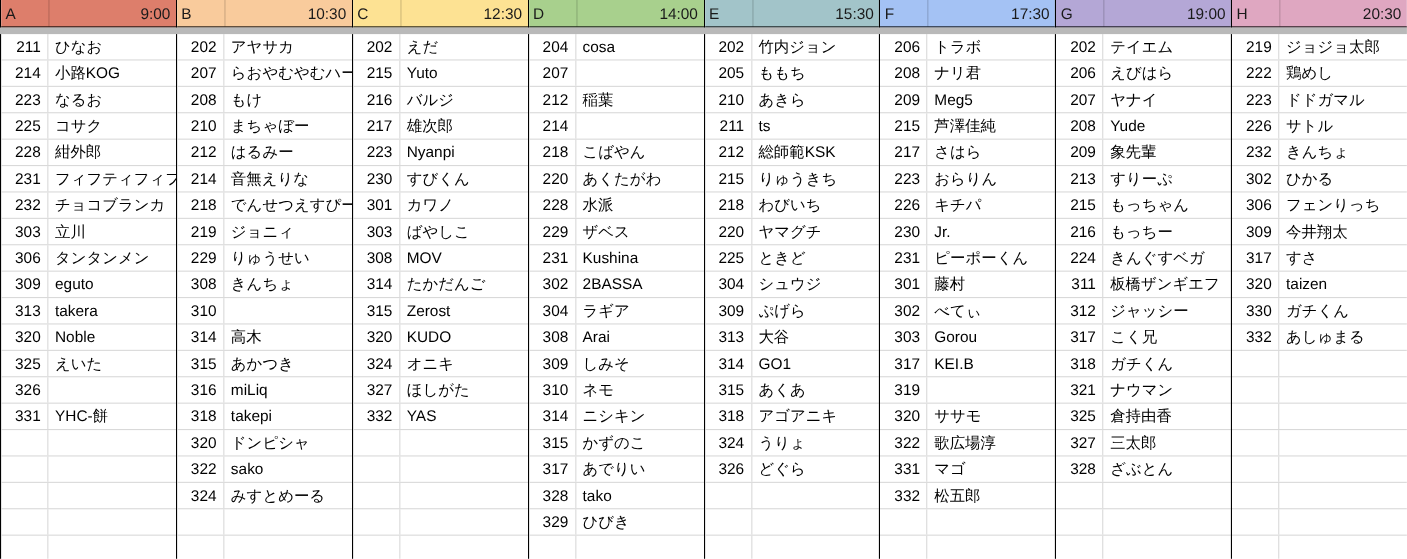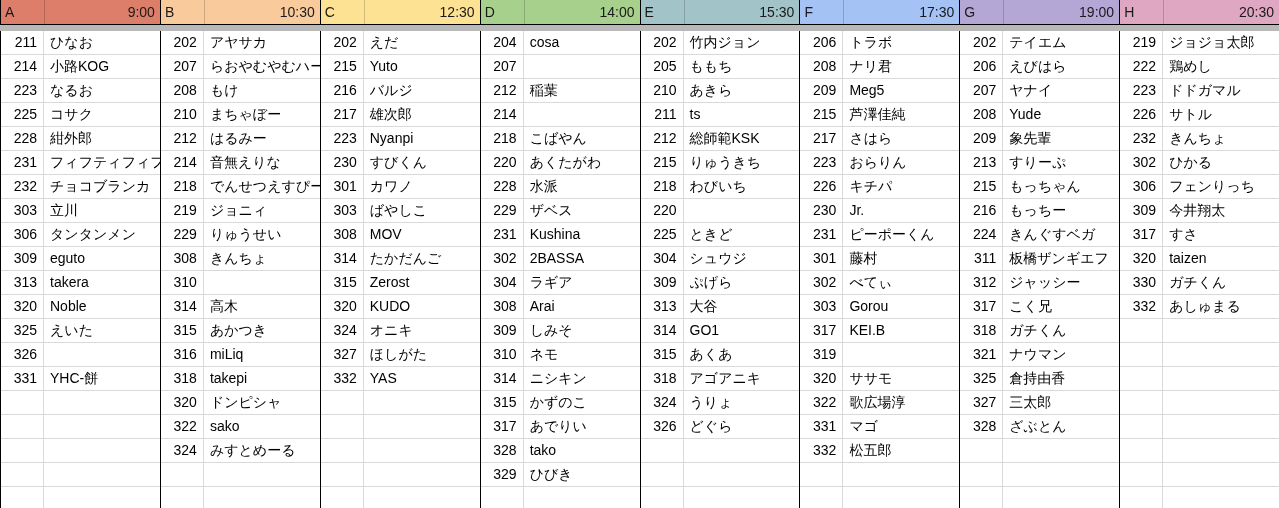--- a/index.html
+++ b/index.html
@@ -397,20 +397,21 @@
         <div class="row">
           <div class="cell-num">215</div>
           <div class="cell-name">りゅうきち</div>
         </div>
         <div class="row">
           <div class="cell-num">218</div>
           <div class="cell-name">わびいち</div>
         </div>
         <div class="row">
           <div class="cell-num">220</div>
+          <div class="cell-name">ヤマグチ</div>
         </div>
         <div class="row">
           <div class="cell-num">225</div>
           <div class="cell-name">ときど</div>
         </div>
         <div class="row">
           <div class="cell-num">304</div>
           <div class="cell-name">シュウジ</div>
         </div>
         <div class="row">

